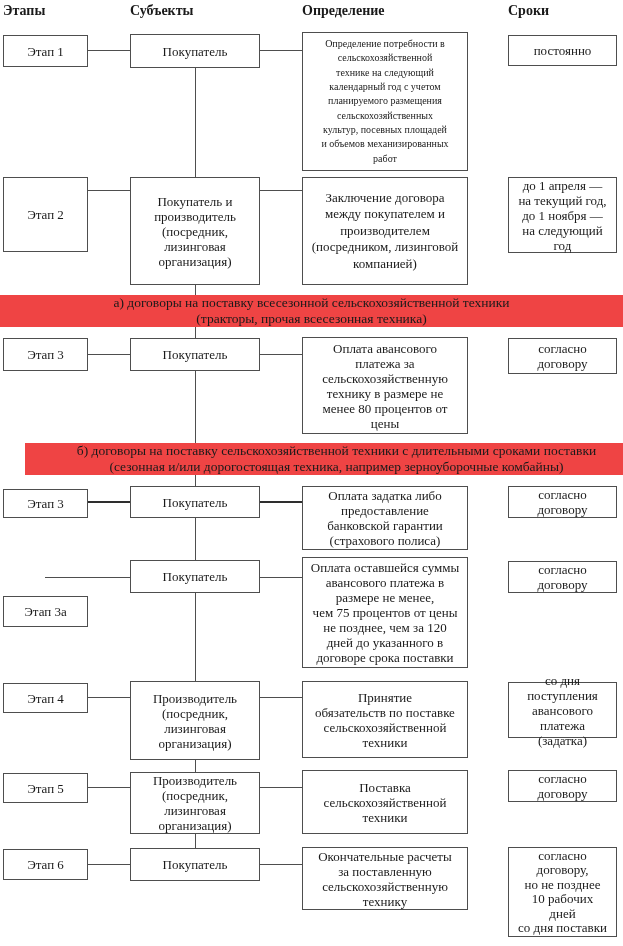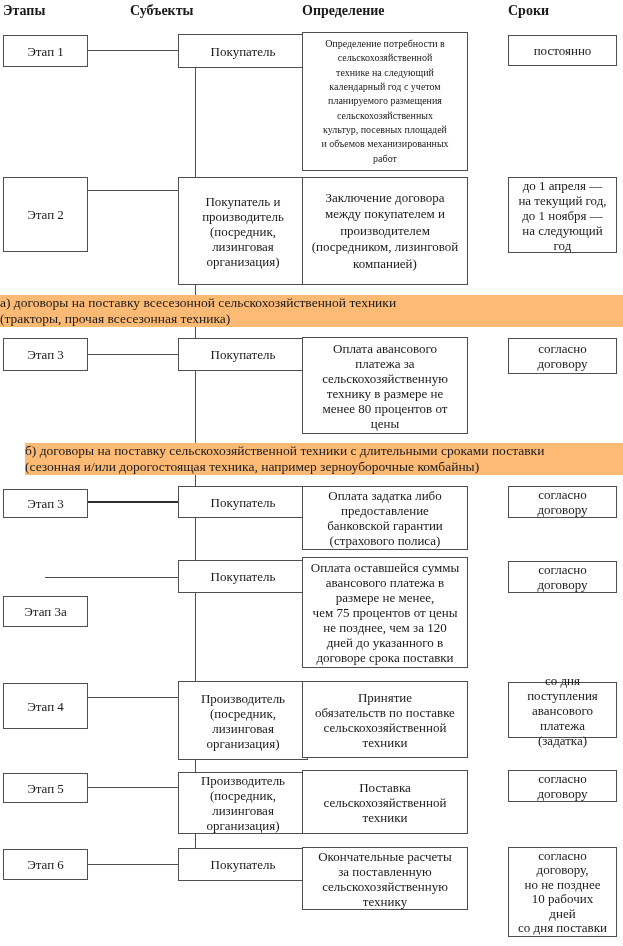--- a/index.html
+++ b/index.html
@@ -26,50 +26,50 @@
     background:#ffffff;
     display:flex;align-items:center;justify-content:center;
     text-align:center;
     font-size:13px;line-height:15px;
     white-space:pre-line;
     z-index:2;
     box-sizing:border-box;
     padding:1px 2px;
   }
   .stage{left:3px;width:85px;}
-  .subject{left:130px;width:130px;margin-left:48px;}
+  .subject{left:130px;width:130px;}
   .activity{left:302px;width:166px;}
   .term{left:508px;width:109px;}
 
   .s1{top:35px;height:32px}  .u1{top:34px;height:34px}  .a1{top:32px;height:139px;line-height:14.3px;font-size:10px}  .t1{top:35px;height:31px}
   .s2{top:177px;height:75px} .u2{top:177px;height:108px}.a2{top:177px;height:108px;line-height:16.5px}               .t2{top:177px;height:76px}
   .s3{top:338px;height:33px} .u3{top:338px;height:33px} .a3{top:337px;height:97px}                                   .t3{top:338px;height:36px}
   .s4{top:489px;height:29px} .u4{top:486px;height:32px} .a4{top:486px;height:64px}                                   .t4{top:486px;height:32px}
   .s5{top:596px;height:31px} .u5{top:560px;height:33px} .a5{top:557px;height:111px}                                  .t5{top:561px;height:32px}
-  .s6{top:683px;height:46px} .u6{top:681px;height:79px} .a6{top:681px;height:77px}                                   .t6{top:682px;height:56px}
+  .s6{top:683px;height:30px} .u6{top:681px;height:79px} .a6{top:681px;height:77px}                                   .t6{top:682px;height:56px}
   .s7{top:773px;height:30px} .u7{top:772px;height:62px} .a7{top:770px;height:64px}                                   .t7{top:770px;height:32px}
   .s8{top:849px;height:31px} .u8{top:848px;height:33px} .a8{top:847px;height:63px}                                   .t8{top:847px;height:90px;line-height:14.5px}
 
   .hline{
     position:absolute;left:45px;width:340px;height:1px;
     background:#4e4e4e;z-index:0;
   }
   .c1{top:50px}.c2{top:190px}.c3{top:354px}
   .c4{top:501px;height:2px;background:#2e2e2e}
   .c5{top:577px}.c6{top:697px}.c7{top:787px}.c8{top:864px}
 
   .vline{
     position:absolute;left:195px;top:68px;width:1px;height:781px;
     background:#4e4e4e;z-index:0;
   }
 
   .section-label{
     position:absolute;left:0;width:623px;
-    font-size:13.5px;line-height:16px;
-    white-space:pre-line;background:#fdba74;z-index:1;
+    text-align:center;font-size:13.5px;line-height:16px;
+    white-space:pre-line;background:#ef4444;z-index:1;
   }
   .label-a{top:295px;}
   .label-b{top:443px;margin-left:25px;}
 </style>
 </head>
 <body>
 
 <div id="canvas">
 
   <div class="hdr hdr-stages">Этапы</div>

